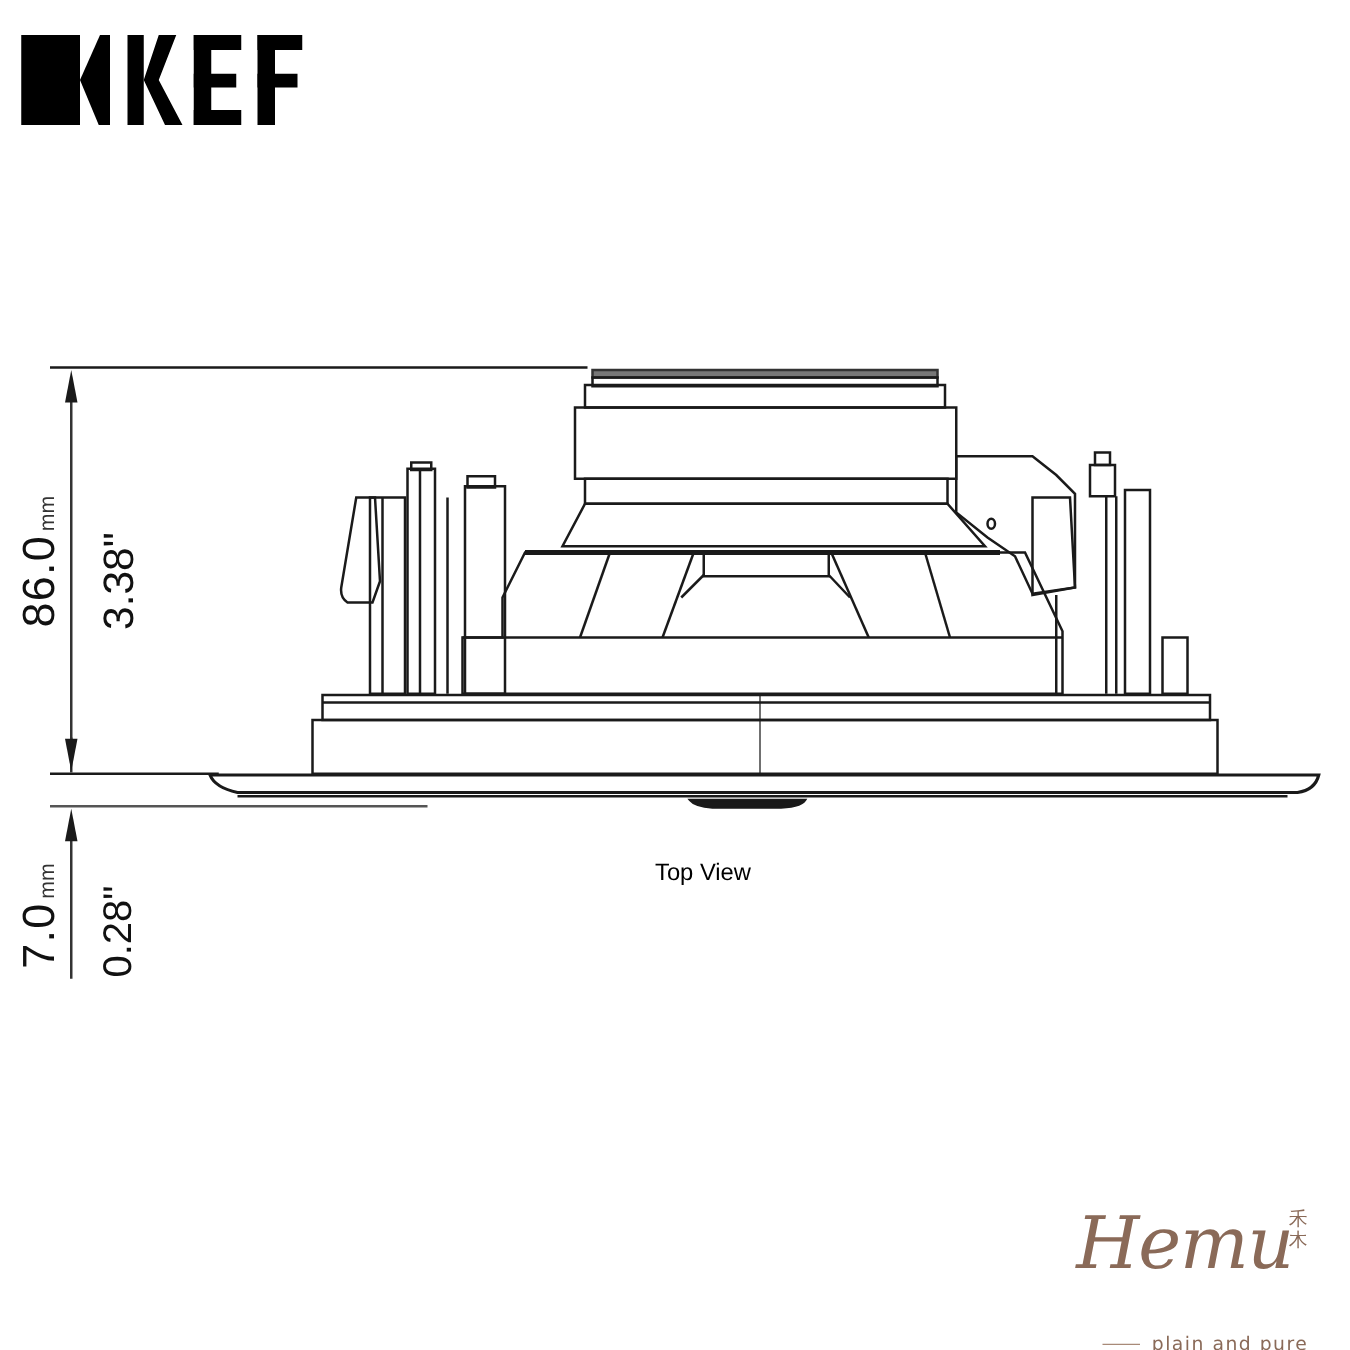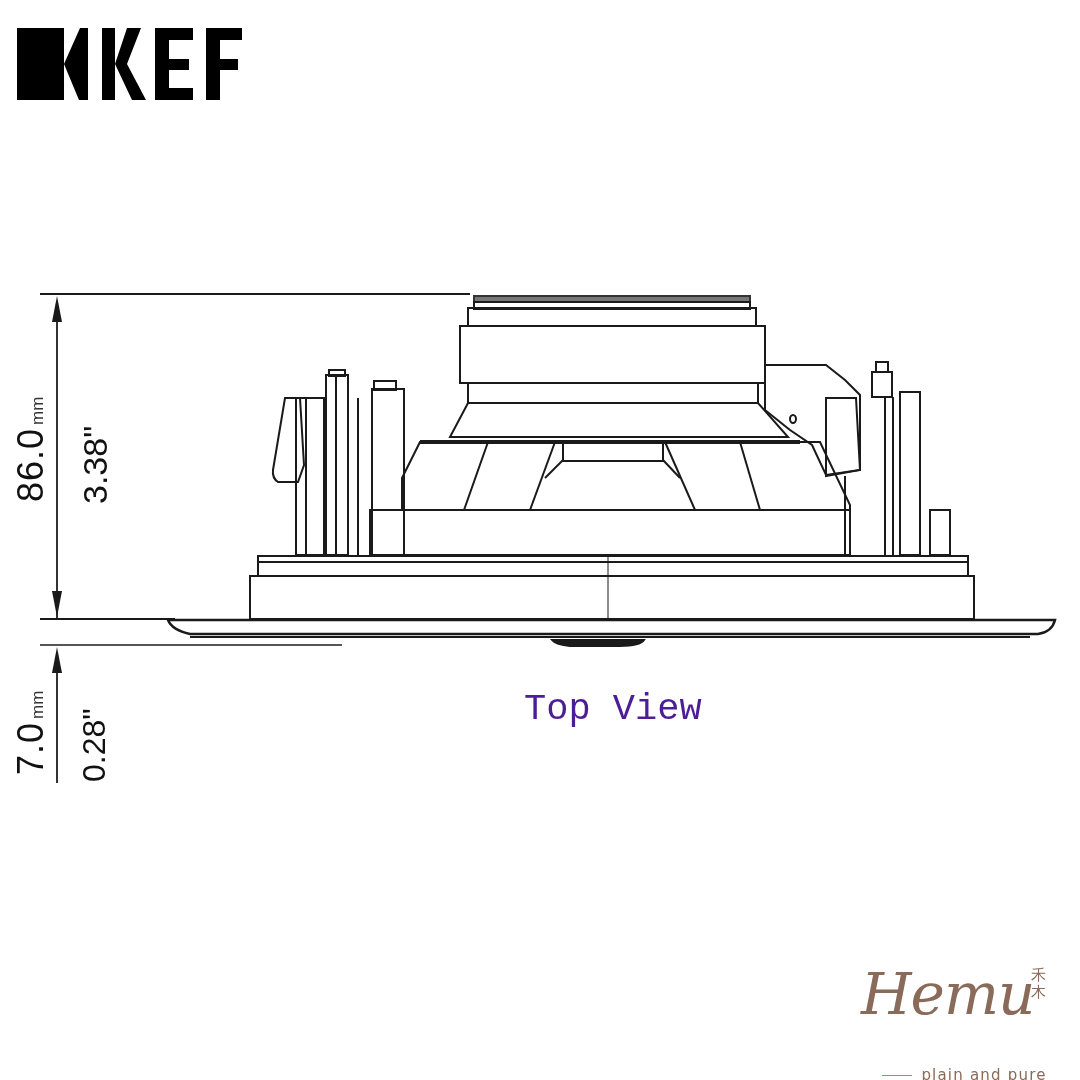--- a/index.html
+++ b/index.html
@@ -6,21 +6,21 @@
     body { width: 1080px; height: 1080px; position: relative; overflow: hidden; font-family: "Liberation Sans", sans-serif; }
     .logo { position: absolute; left: 16px; top: 28px; width: 226px; height: 74px; }
     .drawing { position: absolute; left: 0; top: 0; width: 1080px; height: 1080px; }
     .dim-text { position: absolute; transform-origin: left top; transform: rotate(-90deg); white-space: nowrap; color: #111; font-family: "Liberation Sans", sans-serif; }
     .dim-main { font-size: 36px; letter-spacing: 1px; }
     .dim-unit { font-size: 17px; color: #333; margin-left: 3px; }
     .dim86 { left: 10px; top: 502px; }
     .dim338 { left: 76px; top: 504px; font-size: 34px; }
     .dim7 { left: 10px; top: 775px; }
     .dim028 { left: 76px; top: 782px; font-size: 32px; }
-    .caption { position: absolute; left: 524px; top: 688px; font-size: 37px; color: #4c1d95; font-family: Liberation Mono, monospace; letter-spacing: 0px; }
+    .caption { position: absolute; left: 524px; top: 688px; font-size: 19px; color: #000000; font-family: Liberation Sans, sans-serif; letter-spacing: 0px; }
     .brand { position: absolute; left: 855px; top: 958px; width: 210px; height: 105px; }
     .brand-name { position: absolute; left: 6px; top: 2px; font-family: "DejaVu Serif", serif; font-style: italic; font-size: 58px; color: #8a6a58; letter-spacing: -1px; }
     .brand-cjk { position: absolute; left: 176px; top: 10px; width: 18px; font-size: 15px; line-height: 17px; color: #8a6a58; font-family: Liberation Mono, monospace; }
     .brand-tag { position: absolute; left: 0; top: 80px; width: 210px; text-align: center; font-size: 15px; color: #8a6a58; letter-spacing: 1.2px; font-family: "DejaVu Sans", sans-serif; margin-top: 28px; }
     .brand-tag::before, .brand-tag::after { content: ""; display: inline-block; width: 30px; height: 1px; background: #a88a78; vertical-align: middle; margin: 0 9px; }
   </style>
 </head>
 <body>
 
 <svg class="logo" viewBox="0 0 226 74" xmlns="http://www.w3.org/2000/svg">

